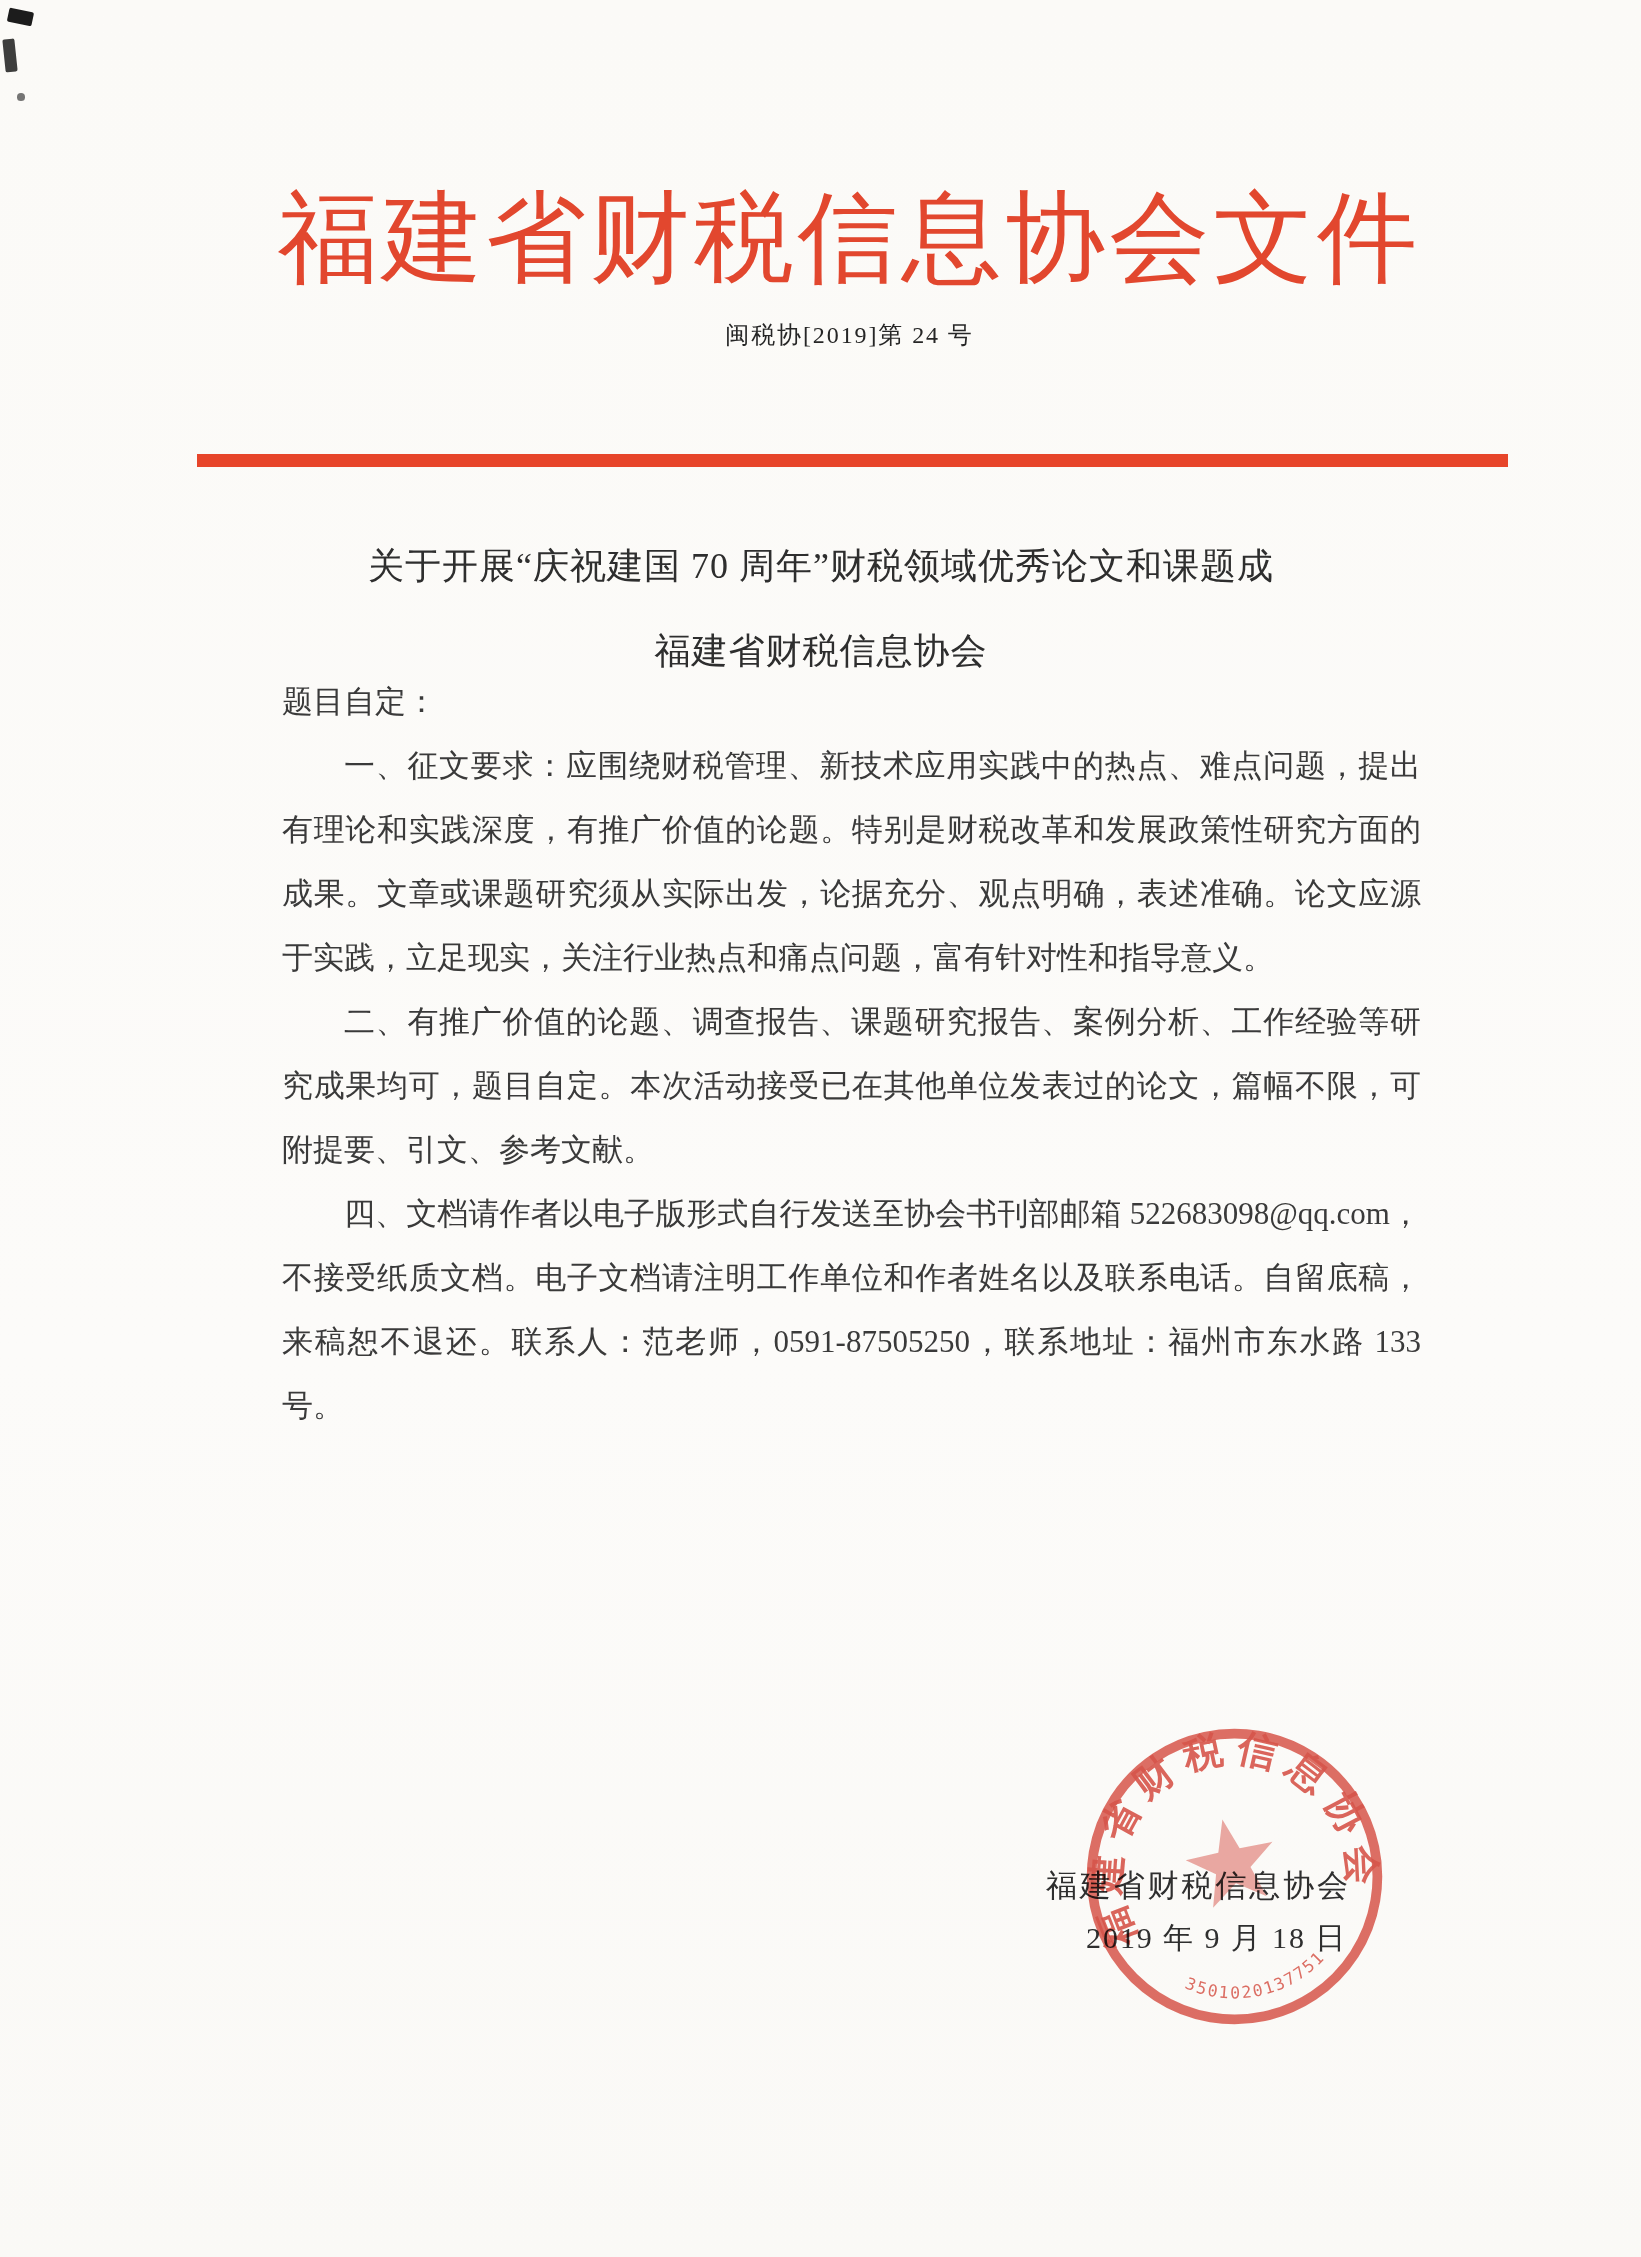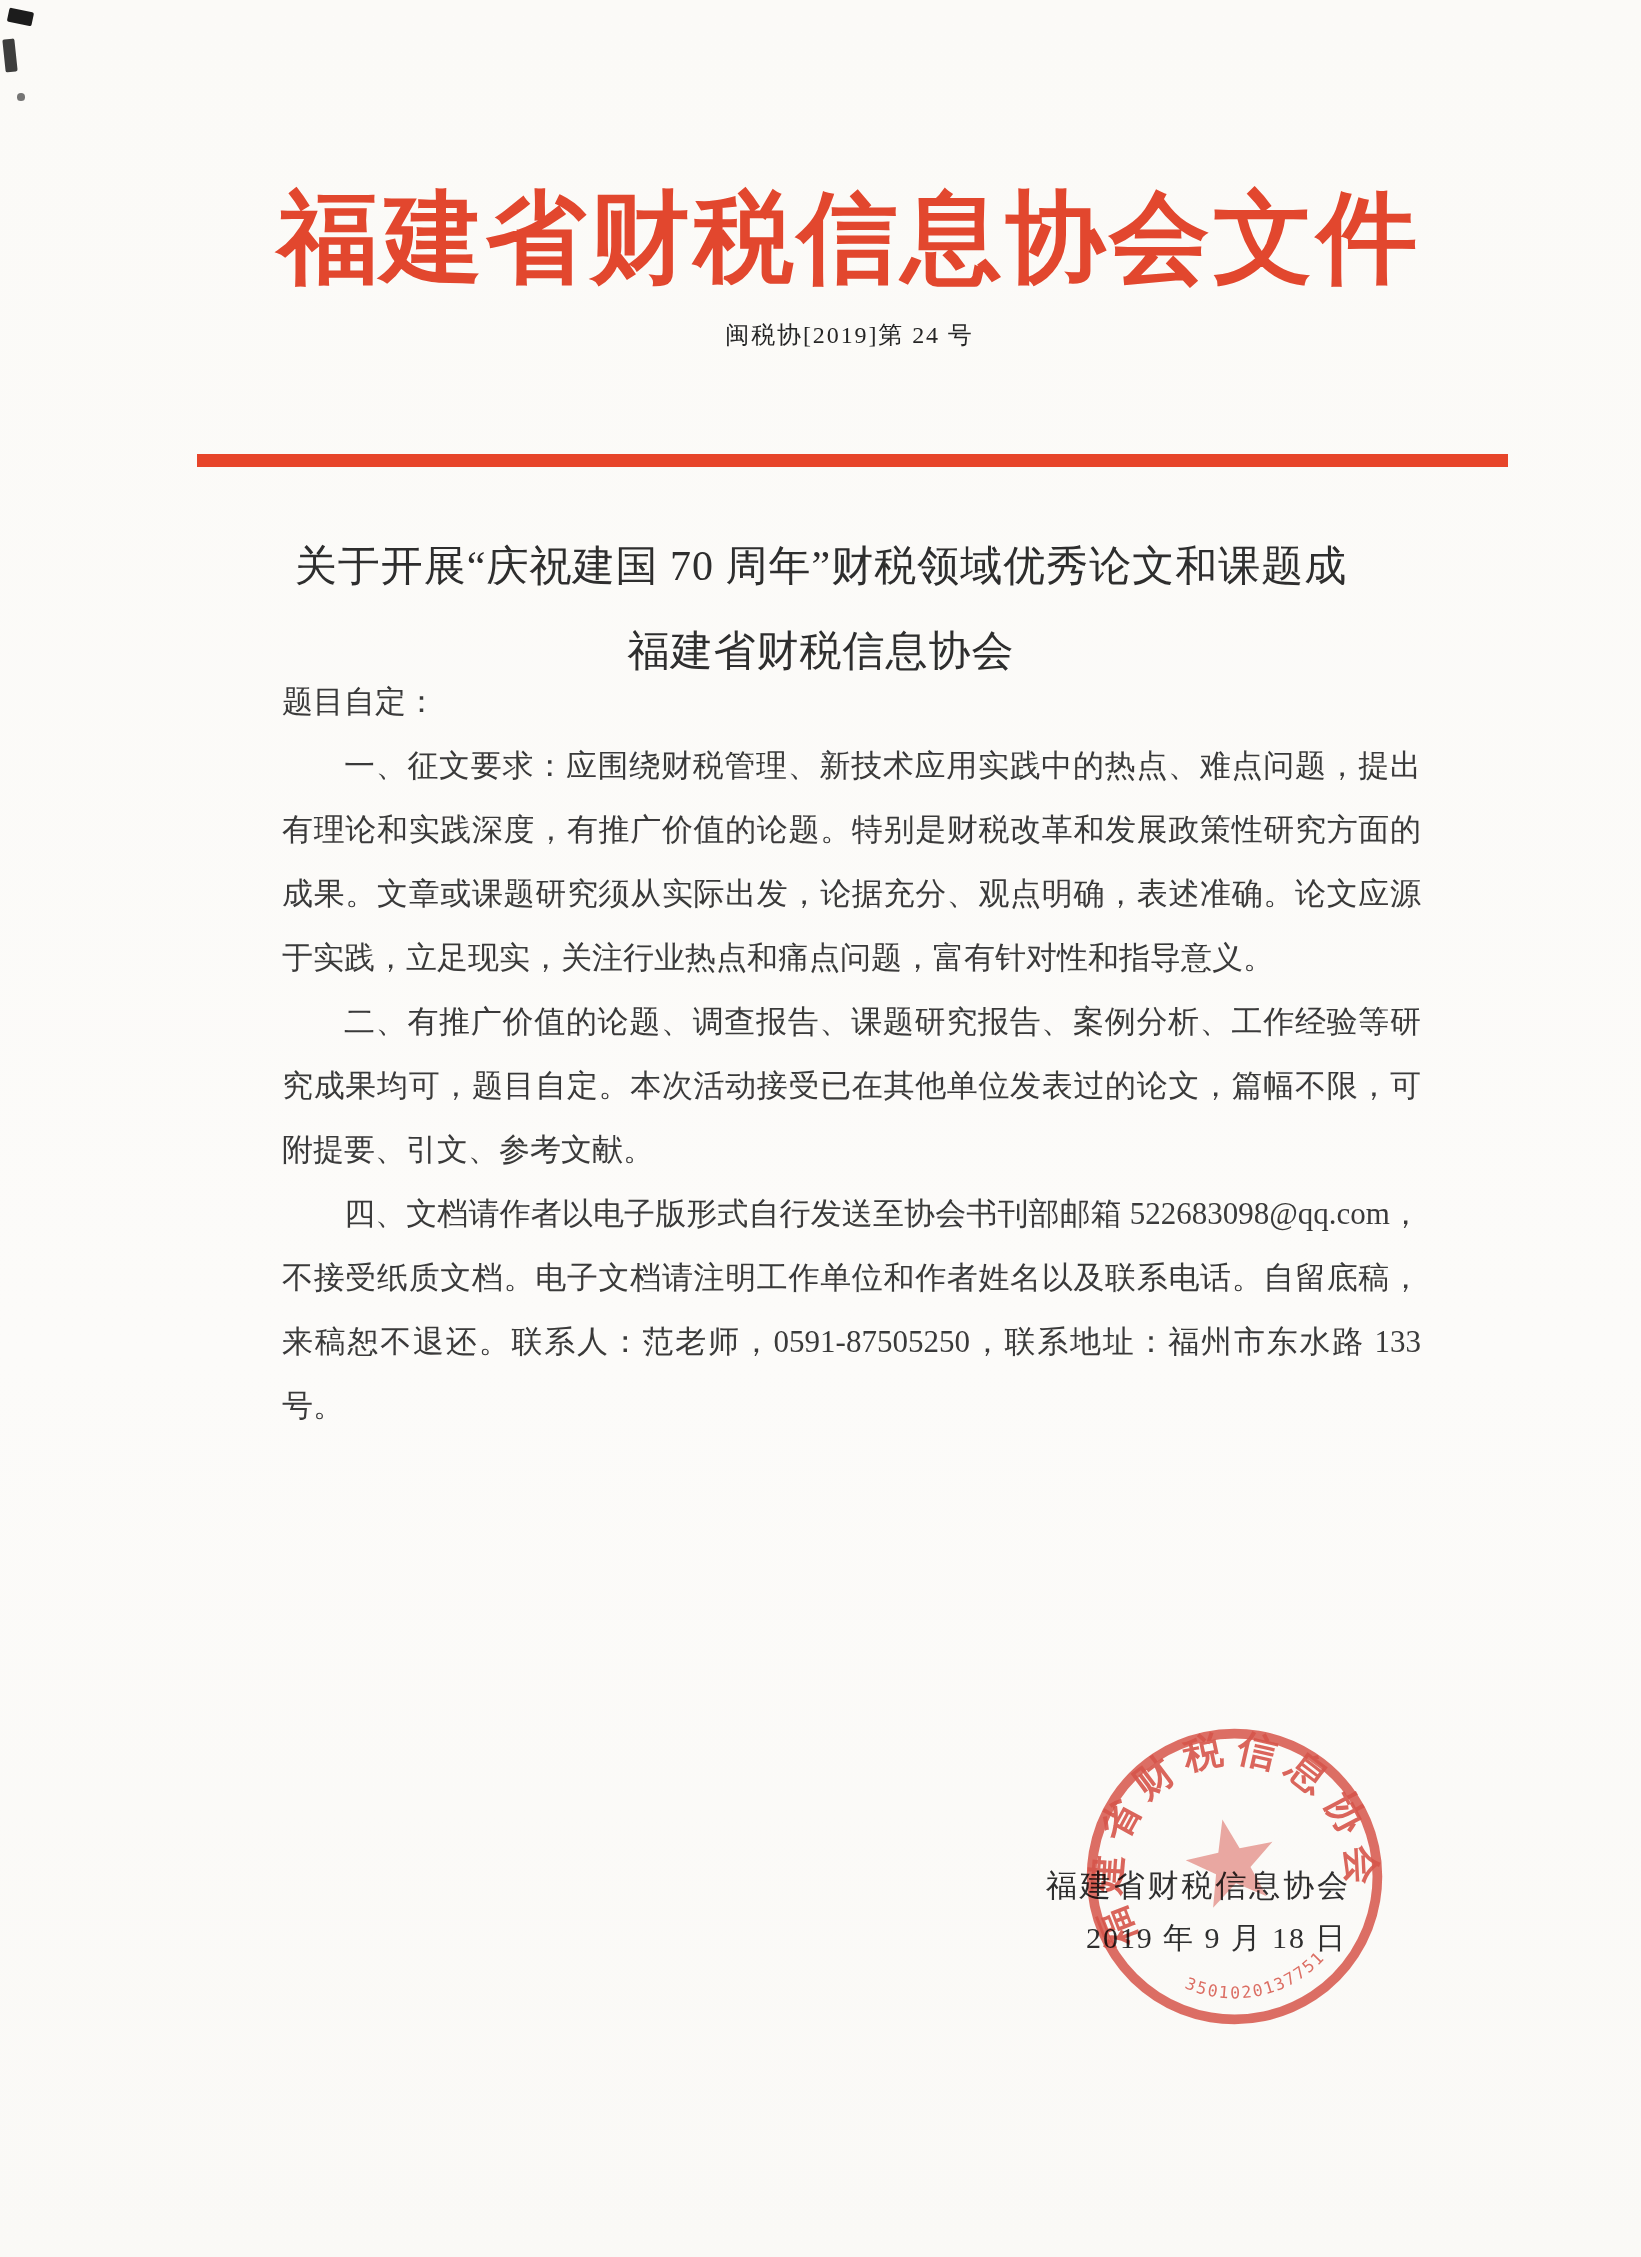--- a/index.html
+++ b/index.html
@@ -18,41 +18,41 @@
   .artifact.a2{left:3.9px;top:39px;width:11.6px;height:33px;transform:rotate(-6deg);opacity:.85;}
   .artifact.a3{left:17.4px;top:93px;width:7.7px;height:7.7px;border-radius:50%;opacity:.6;}
 
   .letterhead{
     position:absolute;left:193px;top:180px;width:1313px;
     text-align:center;
   }
   .letterhead h1{
     margin:0;
     font-family:"Liberation Sans", sans-serif;
-    font-weight:700;
+    font-weight:400;
     font-size:100px;
     line-height:114px;
     letter-spacing:3.9px;
     color:#e2472e;
     white-space:nowrap;
   }
   .doc-number{
     margin-top:25px;
     font-size:24px;
     letter-spacing:1.9px;
     color:#262626;
   }
   .red-rule{
     position:absolute;left:197px;top:454px;width:1311px;height:12.6px;
     background:#e7452a;
   }
   .doc-title{
     position:absolute;left:145px;top:524px;width:1352px;
     text-align:center;
-    font-size:42px;
+    font-size:36px;
     line-height:85px;
     color:#2e2e2e;
     letter-spacing:1px;
   }
   .body-text{
     position:absolute;left:282px;top:670px;width:1139px;
     font-size:31px;
     line-height:64px;
     text-align:justify;
     text-justify:inter-ideograph;

